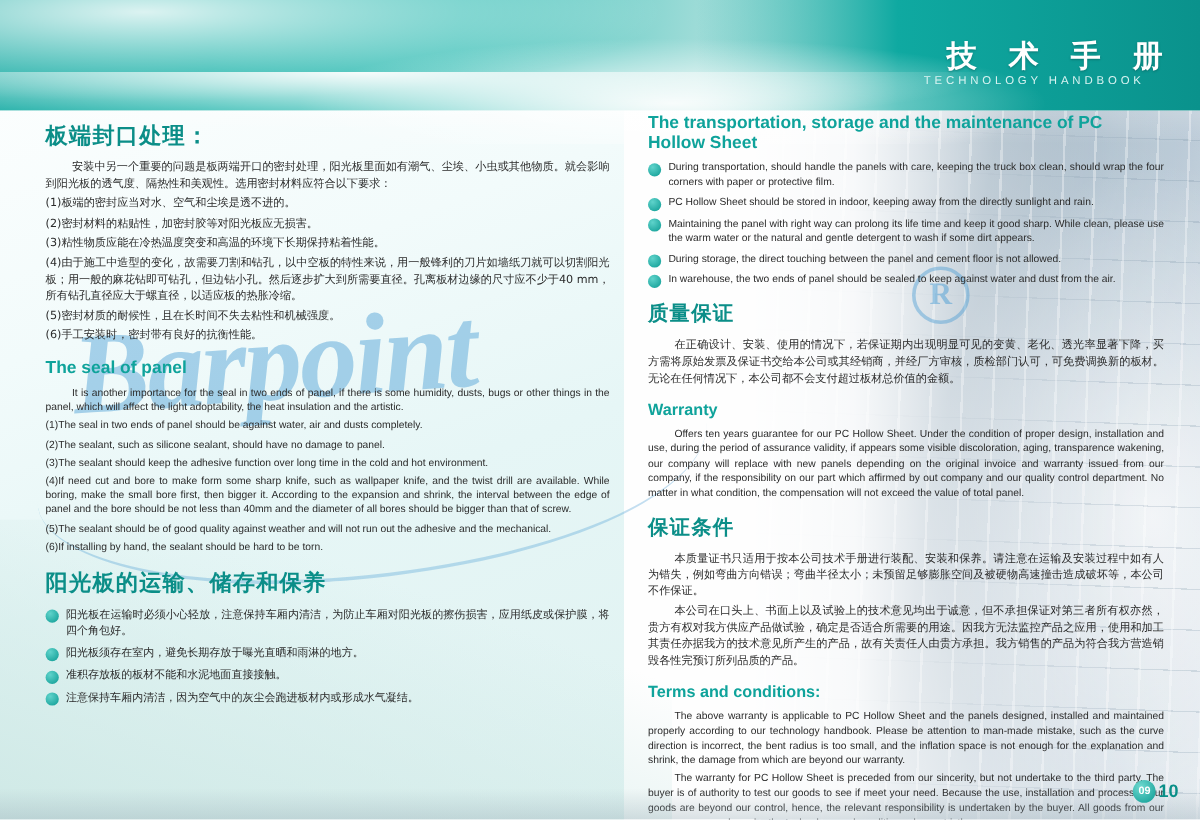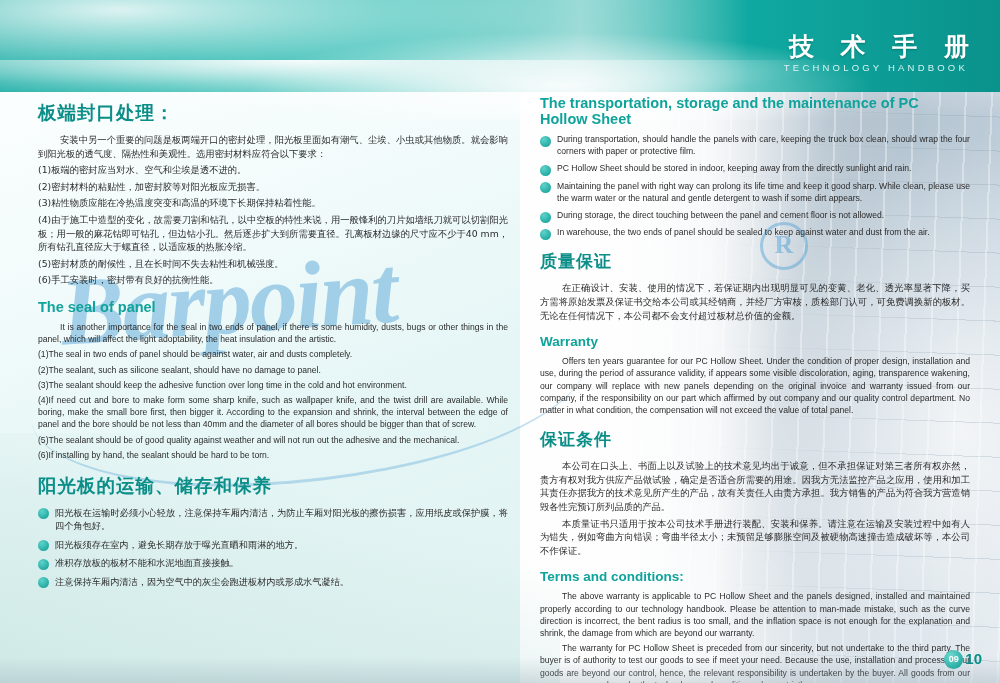--- a/index.html
+++ b/index.html
@@ -73,21 +73,21 @@
   .logo-sub{
     margin-top:3px;background:#0fa49c;color:#fff;font-size:11.5px;
     padding:2px 6px 3px 6px;display:inline-block;letter-spacing:.5px;
   }
   .title-cn{
     position:absolute;right:22px;top:30px;color:#fff;
     font-family:"DejaVu Sans",sans-serif;font-weight:bold;font-size:25px;letter-spacing:9px;
     text-shadow:0 1px 2px rgba(0,0,0,.25);
   }
   .title-en{
-    position:absolute;right:32px;top:62px;color:#d8f3f1;
+    position:absolute;right:46px;top:62px;color:#d8f3f1;
     font-size:9.5px;letter-spacing:3.2px;
   }
 
   
   .watermark{
     position:absolute;left:60px;top:245px;
     font-family:"Liberation Serif",serif;
     font-size:96px;font-weight:bold;font-style:italic;
     color:rgba(60,150,210,.42);
     transform:rotate(-4deg);
@@ -237,22 +237,22 @@
       <p class="body indent">在正确设计、安装、使用的情况下，若保证期内出现明显可见的变黄、老化、透光率显著下降，买方需将原始发票及保证书交给本公司或其经销商，并经厂方审核，质检部门认可，可免费调换新的板材。无论在任何情况下，本公司都不会支付超过板材总价值的金额。</p>
     </div>
 
     <div class="block">
       <h2 class="en">Warranty</h2>
       <p class="body en indent">Offers ten years guarantee for our PC Hollow Sheet. Under the condition of proper design, installation and use, during the period of assurance validity, if appears some visible discoloration, aging, transparence wakening, our company will replace with new panels depending on the original invoice and warranty issued from our company, if the responsibility on our part which affirmed by out company and our quality control department. No matter in what condition, the compensation will not exceed the value of total panel.</p>
     </div>
 
     <div class="block">
       <h2 class="cn">保证条件</h2>
+      <p class="body indent">本质量证书只适用于按本公司技术手册进行装配、安装和保养。请注意在运输及安装过程中如有人为错失，例如弯曲方向错误；弯曲半径太小；未预留足够膨胀空间及被硬物高速撞击造成破坏等，本公司不作保证。</p>
       <p class="body indent">本公司在口头上、书面上以及试验上的技术意见均出于诚意，但不承担保证对第三者所有权亦然，贵方有权对我方供应产品做试验，确定是否适合所需要的用途。因我方无法监控产品之应用，使用和加工其责任亦据我方的技术意见所产生的产品，故有关责任人由贵方承担。我方销售的产品为符合我方营造销毁各性完预订所列品质的产品。</p>
-      <p class="body indent">本质量证书只适用于按本公司技术手册进行装配、安装和保养。请注意在运输及安装过程中如有人为错失，例如弯曲方向错误；弯曲半径太小；未预留足够膨胀空间及被硬物高速撞击造成破坏等，本公司不作保证。</p>
     </div>
 
     <div class="block">
       <h2 class="en">Terms and conditions:</h2>
       <p class="body en indent">The above warranty is applicable to PC Hollow Sheet and the panels designed, installed and maintained properly according to our technology handbook. Please be attention to man-made mistake, such as the curve direction is incorrect, the bent radius is too small, and the inflation space is not enough for the explanation and shrink, the damage from which are beyond our warranty.</p>
       <p class="body en indent">The warranty for PC Hollow Sheet is preceded from our sincerity, but not undertake to the third party. The buyer is of authority to test our goods to see if meet your need. Because the use, installation and process of our goods are beyond our control, hence, the relevant responsibility is undertaken by the buyer. All goods from our company are made under the technology and conditions above strictly.</p>
     </div>
 
   </div>
 

